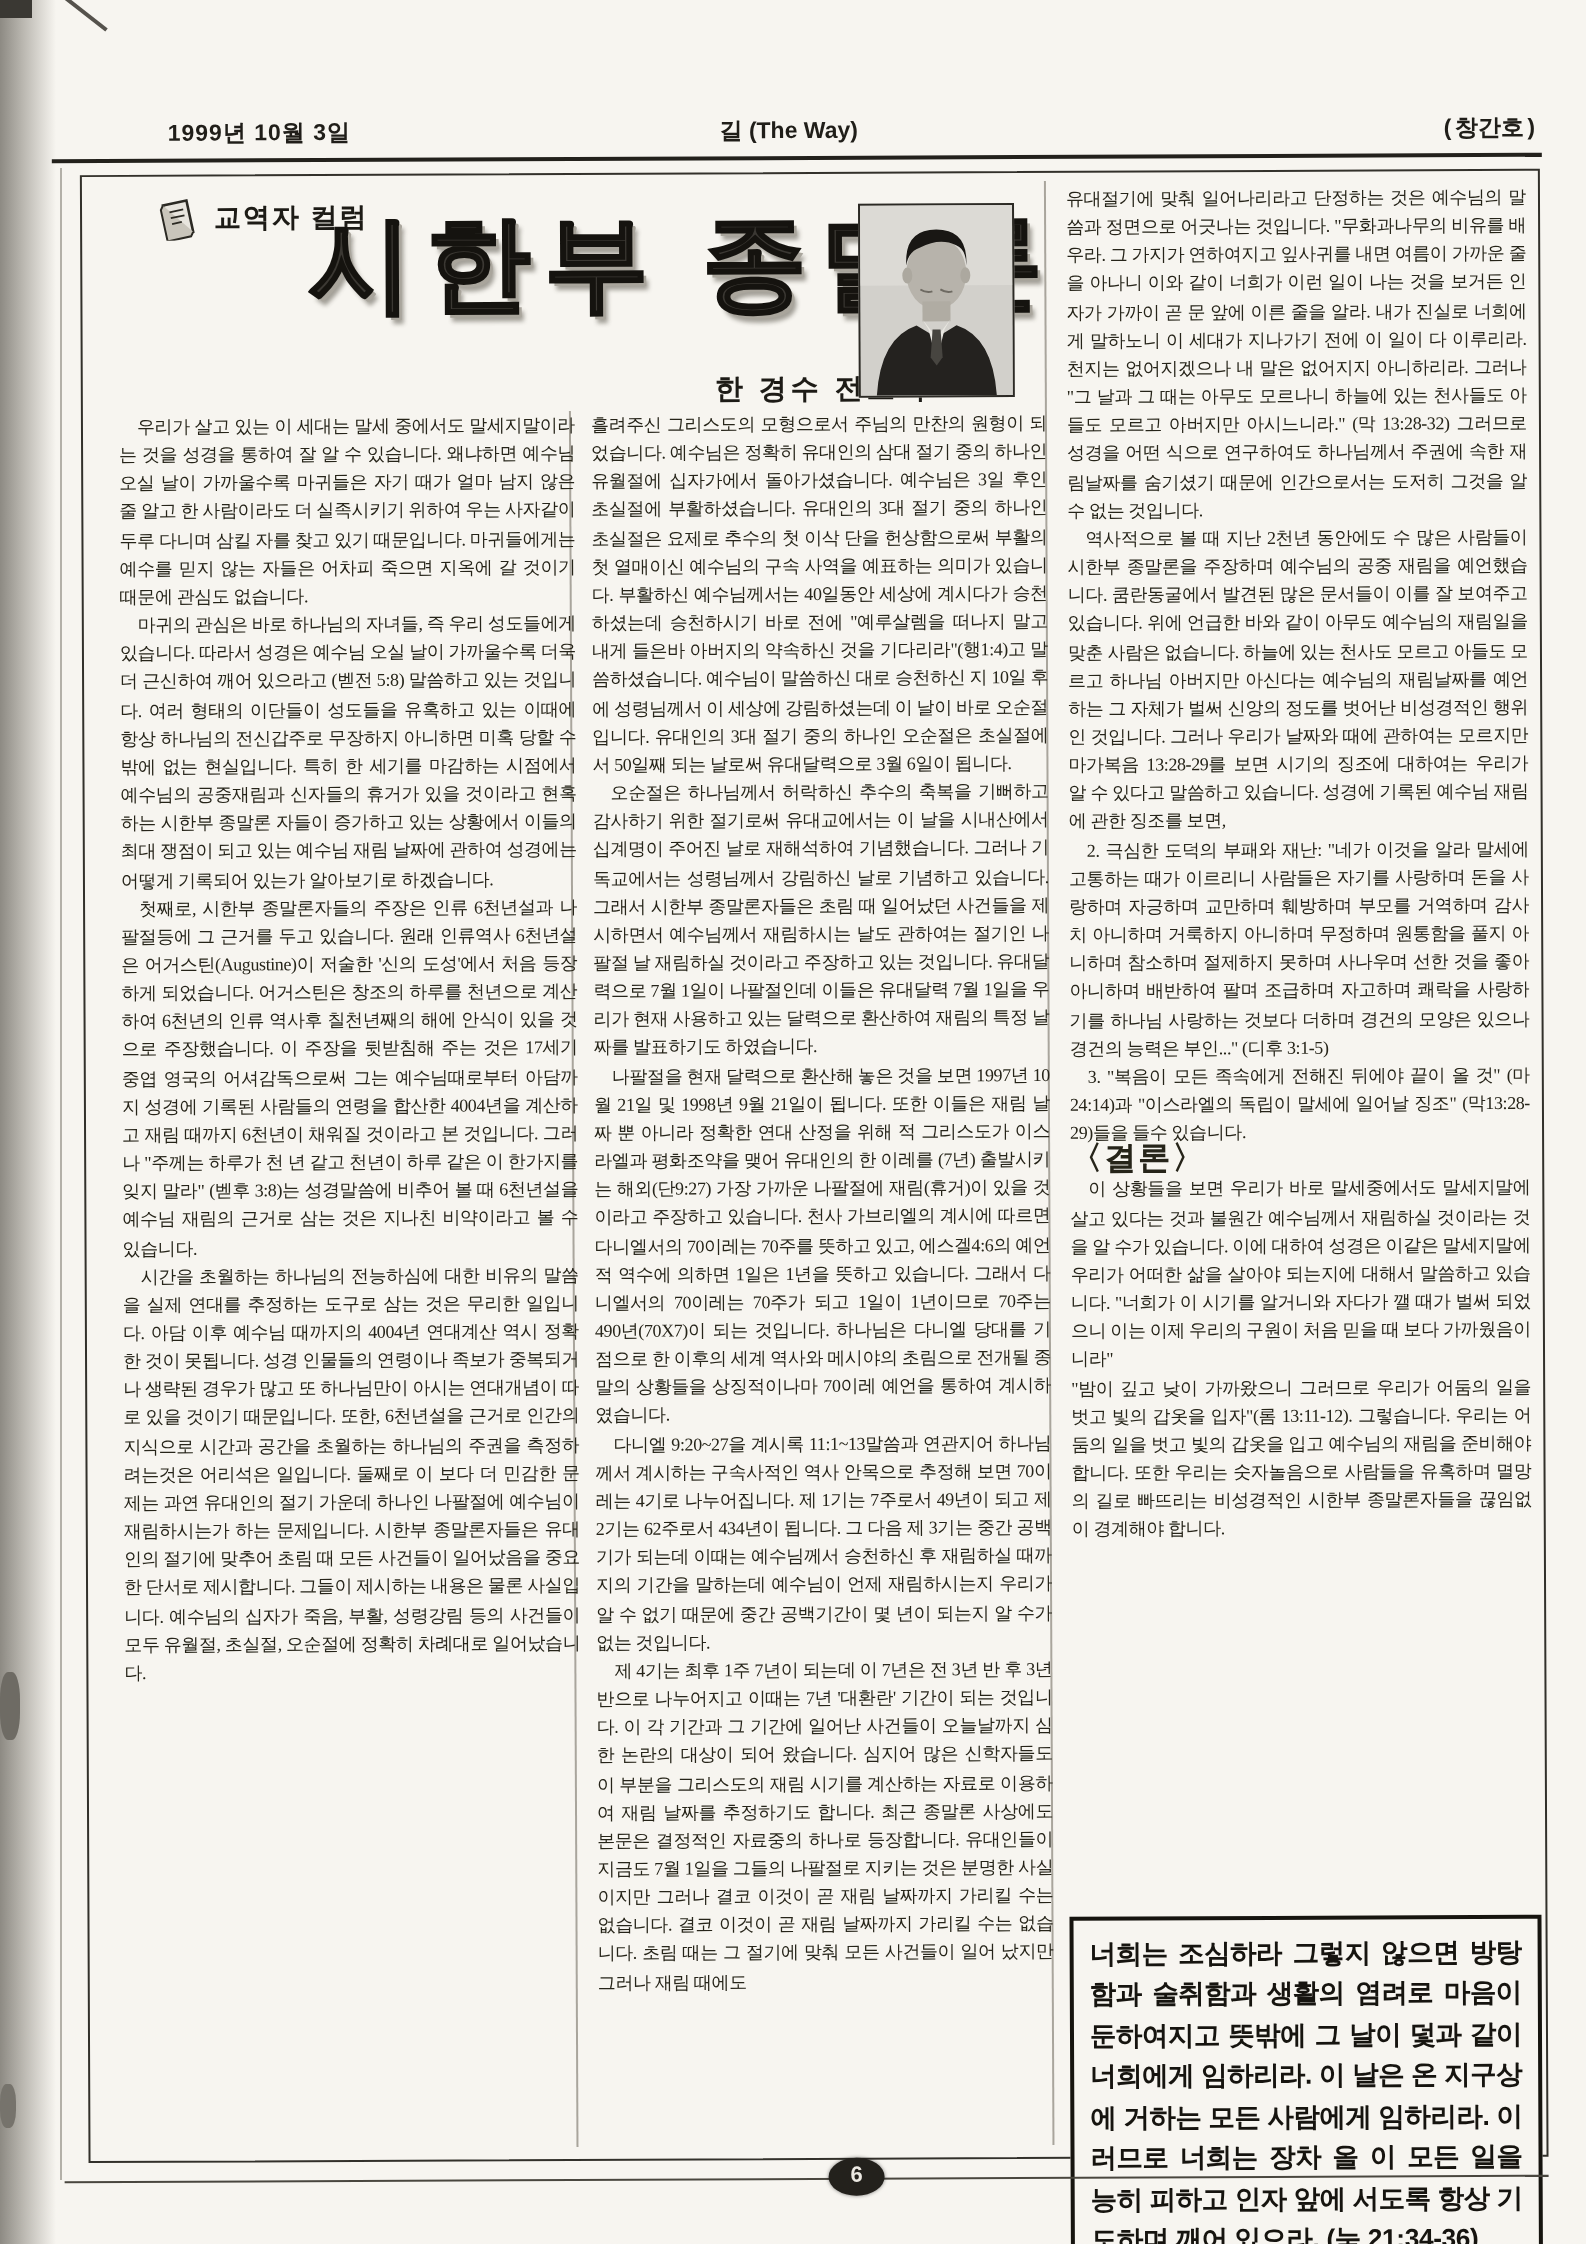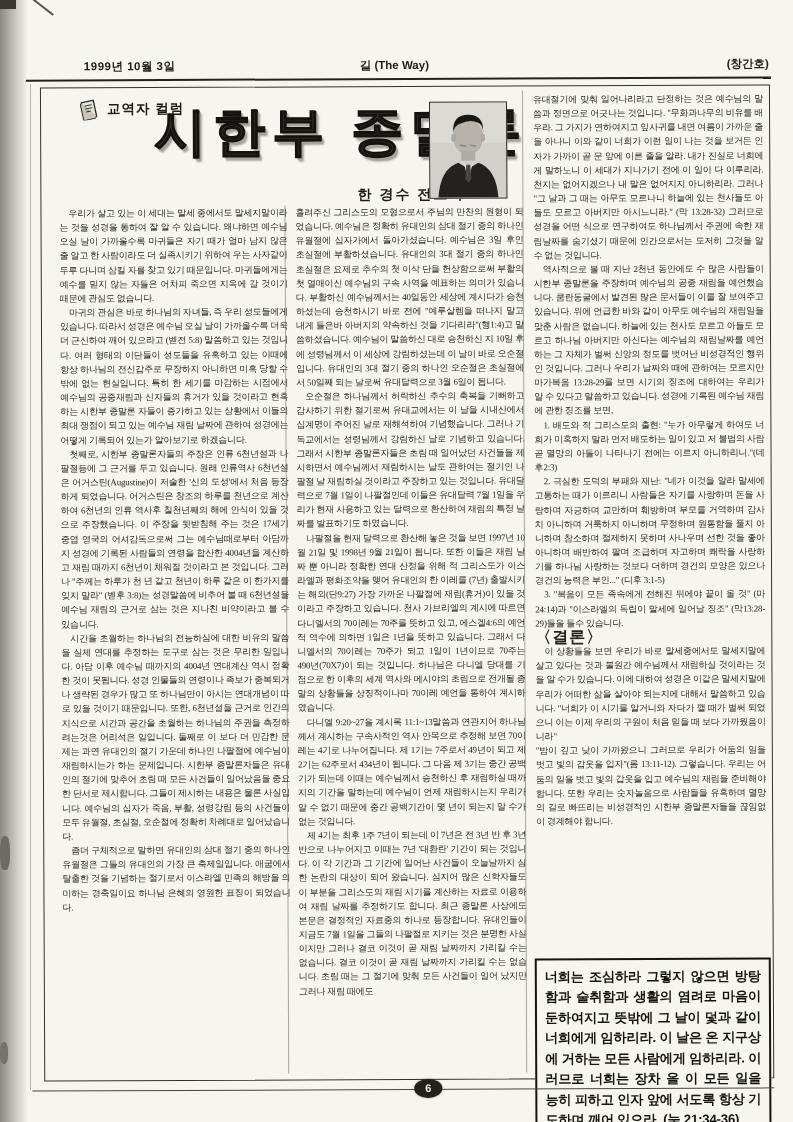--- a/index.html
+++ b/index.html
@@ -22,21 +22,21 @@
   .scan-smudge2{position:absolute;left:0;top:1042px;width:8px;height:22px;background:#76736c;border-radius:40%;}
   .scan-edge-line{position:absolute;left:30px;top:84px;width:1px;height:1006px;background:#b3b0a8;}
 
   .tilt{position:absolute;left:0;top:0;width:793px;height:1122px;transform:rotate(-0.25deg);transform-origin:400px 560px;}
 
   
   .pghead{position:absolute;left:0;top:56px;width:793px;height:20px;
     font-family:"Liberation Sans","DejaVu Sans",sans-serif;font-size:11.5px;font-weight:bold;color:#201e19;}
   .pghead .date{position:absolute;left:86px;top:2px;letter-spacing:.5px;}
   .pghead .mast{position:absolute;left:0;width:793px;text-align:center;top:2px;}
-  .pghead .issue{position:absolute;right:22px;top:2px;}
+  .pghead .issue{position:absolute;right:22px;top:2px;font-family:Liberation Mono, monospace;}
   .head-rule{position:absolute;left:28px;top:78px;width:745px;height:2px;background:#23211c;}
 
   
   .article-box{position:absolute;left:42px;top:86px;width:728px;height:992px;
     border:1.6px solid #33312b;background:#f7f5f0;}
 
   .kicker{position:absolute;left:38px;top:8px;height:26px;display:flex;align-items:center;gap:8px;
     font-family:"Liberation Sans","DejaVu Sans",sans-serif;font-size:13.5px;font-weight:bold;color:#1d1b16;letter-spacing:1px;}
   .kicker svg{display:block;}
 
@@ -135,35 +135,33 @@
       </div>
 
       <div class="col-rule rule-a"></div>
       <div class="col-rule rule-b"></div>
 
       <div class="col col-left">
         <p>우리가 살고 있는 이 세대는 말세 중에서도 말세지말이라는 것을 성경을 통하여 잘 알 수 있습니다. 왜냐하면 예수님 오실 날이 가까울수록 마귀들은 자기 때가 얼마 남지 않은 줄 알고 한 사람이라도 더 실족시키기 위하여 우는 사자같이 두루 다니며 삼킬 자를 찾고 있기 때문입니다. 마귀들에게는 예수를 믿지 않는 자들은 어차피 죽으면 지옥에 갈 것이기 때문에 관심도 없습니다.</p>
         <p>마귀의 관심은 바로 하나님의 자녀들, 즉 우리 성도들에게 있습니다. 따라서 성경은 예수님 오실 날이 가까울수록 더욱 더 근신하여 깨어 있으라고 (벧전 5:8) 말씀하고 있는 것입니다. 여러 형태의 이단들이 성도들을 유혹하고 있는 이때에 항상 하나님의 전신갑주로 무장하지 아니하면 미혹 당할 수밖에 없는 현실입니다. 특히 한 세기를 마감하는 시점에서 예수님의 공중재림과 신자들의 휴거가 있을 것이라고 현혹하는 시한부 종말론 자들이 증가하고 있는 상황에서 이들의 최대 쟁점이 되고 있는 예수님 재림 날짜에 관하여 성경에는 어떻게 기록되어 있는가 알아보기로 하겠습니다.</p>
         <p>첫째로, 시한부 종말론자들의 주장은 인류 6천년설과 나팔절등에 그 근거를 두고 있습니다. 원래 인류역사 6천년설은 어거스틴(Augustine)이 저술한 '신의 도성'에서 처음 등장하게 되었습니다. 어거스틴은 창조의 하루를 천년으로 계산하여 6천년의 인류 역사후 칠천년째의 해에 안식이 있을 것으로 주장했습니다. 이 주장을 뒷받침해 주는 것은 17세기 중엽 영국의 어셔감독으로써 그는 예수님때로부터 아담까지 성경에 기록된 사람들의 연령을 합산한 4004년을 계산하고 재림 때까지 6천년이 채워질 것이라고 본 것입니다. 그러나 "주께는 하루가 천 년 같고 천년이 하루 같은 이 한가지를 잊지 말라" (벧후 3:8)는 성경말씀에 비추어 볼 때 6천년설을 예수님 재림의 근거로 삼는 것은 지나친 비약이라고 볼 수 있습니다.</p>
         <p>시간을 초월하는 하나님의 전능하심에 대한 비유의 말씀을 실제 연대를 추정하는 도구로 삼는 것은 무리한 일입니다. 아담 이후 예수님 때까지의 4004년 연대계산 역시 정확한 것이 못됩니다. 성경 인물들의 연령이나 족보가 중복되거나 생략된 경우가 많고 또 하나님만이 아시는 연대개념이 따로 있을 것이기 때문입니다. 또한, 6천년설을 근거로 인간의 지식으로 시간과 공간을 초월하는 하나님의 주권을 측정하려는것은 어리석은 일입니다. 둘째로 이 보다 더 민감한 문제는 과연 유대인의 절기 가운데 하나인 나팔절에 예수님이 재림하시는가 하는 문제입니다. 시한부 종말론자들은 유대인의 절기에 맞추어 초림 때 모든 사건들이 일어났음을 중요한 단서로 제시합니다. 그들이 제시하는 내용은 물론 사실입니다. 예수님의 십자가 죽음, 부활, 성령강림 등의 사건들이 모두 유월절, 초실절, 오순절에 정확히 차례대로 일어났습니다.</p>
-        <p>좀더 구체적으로 말하면 유대인의 삼대 절기 중의 하나인 유월절은 그들의 유대인의 가장 큰 축제일입니다. 애굽에서 탈출한 것을 기념하는 절기로서 이스라엘 민족의 해방을 의미하는 경축일이요 하나님 은혜의 영원한 표징이 되었습니다.</p>
       </div>
 
       <div class="col col-mid">
         <p class="noind">흘려주신 그리스도의 모형으로서 주님의 만찬의 원형이 되었습니다. 예수님은 정확히 유대인의 삼대 절기 중의 하나인 유월절에 십자가에서 돌아가셨습니다. 예수님은 3일 후인 초실절에 부활하셨습니다. 유대인의 3대 절기 중의 하나인 초실절은 요제로 추수의 첫 이삭 단을 헌상함으로써 부활의 첫 열매이신 예수님의 구속 사역을 예표하는 의미가 있습니다. 부활하신 예수님께서는 40일동안 세상에 계시다가 승천하셨는데 승천하시기 바로 전에 "예루살렘을 떠나지 말고 내게 들은바 아버지의 약속하신 것을 기다리라"(행1:4)고 말씀하셨습니다. 예수님이 말씀하신 대로 승천하신 지 10일 후에 성령님께서 이 세상에 강림하셨는데 이 날이 바로 오순절입니다. 유대인의 3대 절기 중의 하나인 오순절은 초실절에서 50일째 되는 날로써 유대달력으로 3월 6일이 됩니다.</p>
         <p>오순절은 하나님께서 허락하신 추수의 축복을 기뻐하고 감사하기 위한 절기로써 유대교에서는 이 날을 시내산에서 십계명이 주어진 날로 재해석하여 기념했습니다. 그러나 기독교에서는 성령님께서 강림하신 날로 기념하고 있습니다. 그래서 시한부 종말론자들은 초림 때 일어났던 사건들을 제시하면서 예수님께서 재림하시는 날도 관하여는 절기인 나팔절 날 재림하실 것이라고 주장하고 있는 것입니다. 유대달력으로 7월 1일이 나팔절인데 이들은 유대달력 7월 1일을 우리가 현재 사용하고 있는 달력으로 환산하여 재림의 특정 날짜를 발표하기도 하였습니다.</p>
         <p>나팔절을 현재 달력으로 환산해 놓은 것을 보면 1997년 10월 21일 및 1998년 9월 21일이 됩니다. 또한 이들은 재림 날짜 뿐 아니라 정확한 연대 산정을 위해 적 그리스도가 이스라엘과 평화조약을 맺어 유대인의 한 이레를 (7년) 출발시키는 해외(단9:27) 가장 가까운 나팔절에 재림(휴거)이 있을 것이라고 주장하고 있습니다. 천사 가브리엘의 계시에 따르면 다니엘서의 70이레는 70주를 뜻하고 있고, 에스겔4:6의 예언적 역수에 의하면 1일은 1년을 뜻하고 있습니다. 그래서 다니엘서의 70이레는 70주가 되고 1일이 1년이므로 70주는 490년(70X7)이 되는 것입니다. 하나님은 다니엘 당대를 기점으로 한 이후의 세계 역사와 메시야의 초림으로 전개될 종말의 상황들을 상징적이나마 70이레 예언을 통하여 계시하였습니다.</p>
         <p>다니엘 9:20~27을 계시록 11:1~13말씀과 연관지어 하나님께서 계시하는 구속사적인 역사 안목으로 추정해 보면 70이레는 4기로 나누어집니다. 제 1기는 7주로서 49년이 되고 제 2기는 62주로서 434년이 됩니다. 그 다음 제 3기는 중간 공백기가 되는데 이때는 예수님께서 승천하신 후 재림하실 때까지의 기간을 말하는데 예수님이 언제 재림하시는지 우리가 알 수 없기 때문에 중간 공백기간이 몇 년이 되는지 알 수가 없는 것입니다.</p>
         <p>제 4기는 최후 1주 7년이 되는데 이 7년은 전 3년 반 후 3년 반으로 나누어지고 이때는 7년 '대환란' 기간이 되는 것입니다. 이 각 기간과 그 기간에 일어난 사건들이 오늘날까지 심한 논란의 대상이 되어 왔습니다. 심지어 많은 신학자들도 이 부분을 그리스도의 재림 시기를 계산하는 자료로 이용하여 재림 날짜를 추정하기도 합니다. 최근 종말론 사상에도 본문은 결정적인 자료중의 하나로 등장합니다. 유대인들이 지금도 7월 1일을 그들의 나팔절로 지키는 것은 분명한 사실이지만 그러나 결코 이것이 곧 재림 날짜까지 가리킬 수는 없습니다. 결코 이것이 곧 재림 날짜까지 가리킬 수는 없습니다. 초림 때는 그 절기에 맞춰 모든 사건들이 일어 났지만 그러나 재림 때에도</p>
       </div>
 
       <div class="col col-right">
         <p class="noind">유대절기에 맞춰 일어나리라고 단정하는 것은 예수님의 말씀과 정면으로 어긋나는 것입니다. "무화과나무의 비유를 배우라. 그 가지가 연하여지고 잎사귀를 내면 여름이 가까운 줄을 아나니 이와 같이 너희가 이런 일이 나는 것을 보거든 인자가 가까이 곧 문 앞에 이른 줄을 알라. 내가 진실로 너희에게 말하노니 이 세대가 지나가기 전에 이 일이 다 이루리라. 천지는 없어지겠으나 내 말은 없어지지 아니하리라. 그러나 "그 날과 그 때는 아무도 모르나니 하늘에 있는 천사들도 아들도 모르고 아버지만 아시느니라." (막 13:28-32) 그러므로 성경을 어떤 식으로 연구하여도 하나님께서 주권에 속한 재림날짜를 숨기셨기 때문에 인간으로서는 도저히 그것을 알 수 없는 것입니다.</p>
         <p>역사적으로 볼 때 지난 2천년 동안에도 수 많은 사람들이 시한부 종말론을 주장하며 예수님의 공중 재림을 예언했습니다. 쿰란동굴에서 발견된 많은 문서들이 이를 잘 보여주고 있습니다. 위에 언급한 바와 같이 아무도 예수님의 재림일을 맞춘 사람은 없습니다. 하늘에 있는 천사도 모르고 아들도 모르고 하나님 아버지만 아신다는 예수님의 재림날짜를 예언하는 그 자체가 벌써 신앙의 정도를 벗어난 비성경적인 행위인 것입니다. 그러나 우리가 날짜와 때에 관하여는 모르지만 마가복음 13:28-29를 보면 시기의 징조에 대하여는 우리가 알 수 있다고 말씀하고 있습니다. 성경에 기록된 예수님 재림에 관한 징조를 보면,</p>
-        <p>1. 배도와 적 그리스도의 출현: "누가 아무렇게 하여도 너희가 미혹하지 말라 먼저 배도하는 일이 있고 저 불법의 사람 곧 멸망의 아들이 나타나기 전에는 이르지 아니하리니."(데후2:3)</p>
         <p>2. 극심한 도덕의 부패와 재난: "네가 이것을 알라 말세에 고통하는 때가 이르리니 사람들은 자기를 사랑하며 돈을 사랑하며 자긍하며 교만하며 훼방하며 부모를 거역하며 감사치 아니하며 거룩하지 아니하며 무정하며 원통함을 풀지 아니하며 참소하며 절제하지 못하며 사나우며 선한 것을 좋아 아니하며 배반하여 팔며 조급하며 자고하며 쾌락을 사랑하기를 하나님 사랑하는 것보다 더하며 경건의 모양은 있으나 경건의 능력은 부인..." (디후 3:1-5)</p>
         <p>3. "복음이 모든 족속에게 전해진 뒤에야 끝이 올 것" (마24:14)과 "이스라엘의 독립이 말세에 일어날 징조" (막13:28-29)들을 들수 있습니다.</p>
         <p class="concl">〈결론〉</p>
         <p>이 상황들을 보면 우리가 바로 말세중에서도 말세지말에 살고 있다는 것과 불원간 예수님께서 재림하실 것이라는 것을 알 수가 있습니다. 이에 대하여 성경은 이같은 말세지말에 우리가 어떠한 삶을 살아야 되는지에 대해서 말씀하고 있습니다. "너희가 이 시기를 알거니와 자다가 깰 때가 벌써 되었으니 이는 이제 우리의 구원이 처음 믿을 때 보다 가까웠음이니라"</p>
         <p class="noind">"밤이 깊고 낮이 가까왔으니 그러므로 우리가 어둠의 일을 벗고 빛의 갑옷을 입자"(롬 13:11-12). 그렇습니다. 우리는 어둠의 일을 벗고 빛의 갑옷을 입고 예수님의 재림을 준비해야 합니다. 또한 우리는 숫자놀음으로 사람들을 유혹하며 멸망의 길로 빠뜨리는 비성경적인 시한부 종말론자들을 끊임없이 경계해야 합니다.</p>
       </div>
 
       <div class="verse-box">너희는 조심하라 그렇지 않으면 방탕함과 술취함과 생활의 염려로 마음이 둔하여지고 뜻밖에 그 날이 덫과 같이 너희에게 임하리라. 이 날은 온 지구상에 거하는 모든 사람에게 임하리라. 이러므로 너희는 장차 올 이 모든 일을 능히 피하고 인자 앞에 서도록 항상 기도하며 깨어 있으라. (눅 21:34-36)</div>
     </div>
 

